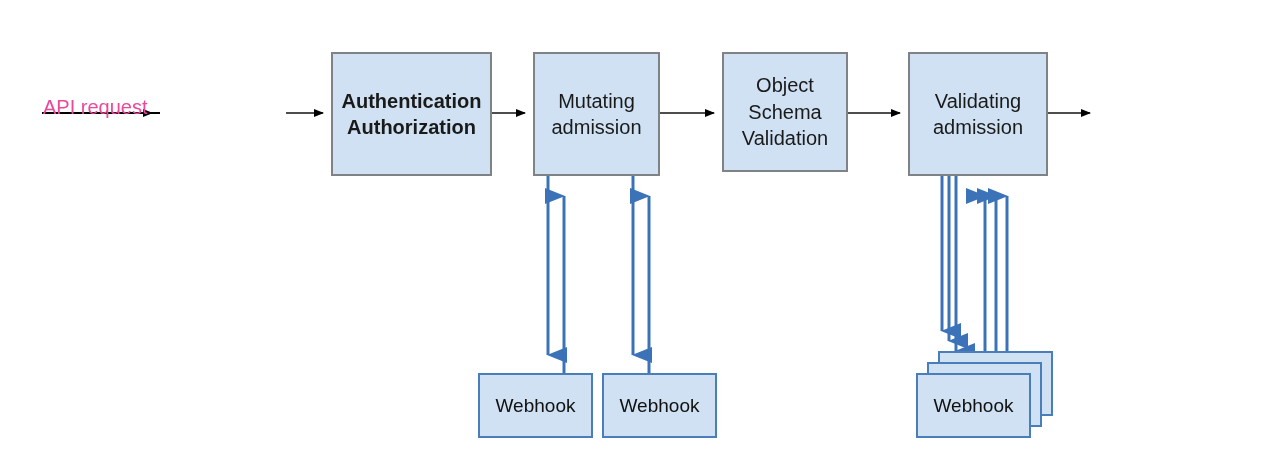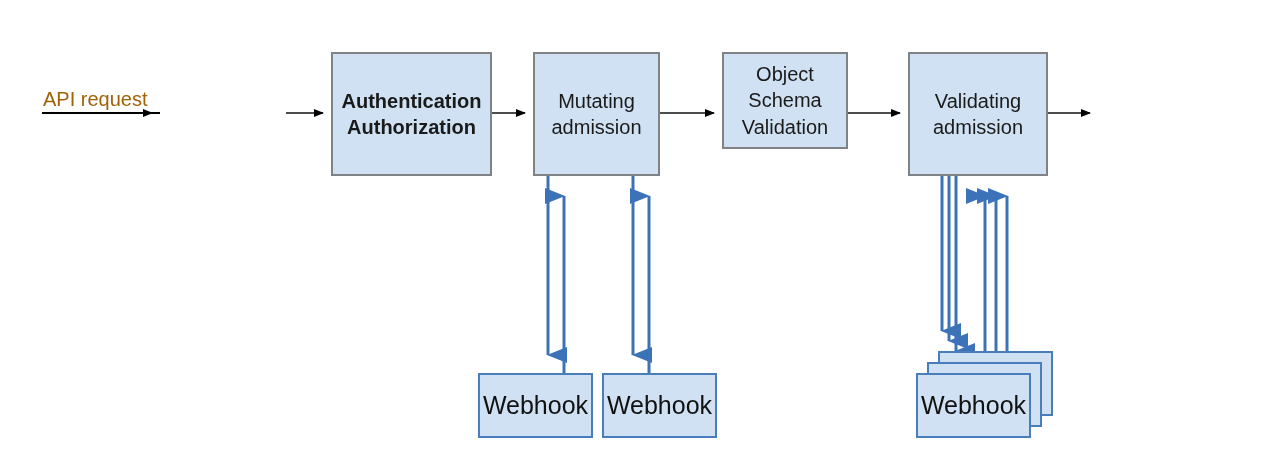--- a/index.html
+++ b/index.html
@@ -44,35 +44,36 @@
   .webhook-box {
     position: absolute;
     box-sizing: border-box;
     background: #cfe1f2;
     border: 2px solid #4a7ebb;
     display: flex;
     align-items: center;
     justify-content: center;
     text-align: center;
     color: #111111;
-    font-size: 25px;
+    font-size: 19px;
     font-family: "Liberation Sans", sans-serif;
   }
   .webhook-stack-back {
     position: absolute;
     box-sizing: border-box;
     background: #cfe1f2;
     border: 2px solid #4a7ebb;
   }
   .request-label {
     position: absolute;
-    color: #a16207;
+    color: #ec4899;
     font-size: 20px;
     font-family: "Liberation Sans", sans-serif;
     white-space: nowrap;
+    margin-top: 8px;
   }
 </style>
 </head>
 <body>
 
 <div id="canvas">
 
   <svg id="svg-layer" viewBox="0 0 1278 476" xmlns="http://www.w3.org/2000/svg">
     <defs>
       <marker id="arrowBlack" markerWidth="10" markerHeight="10" refX="9" refY="4" orient="auto" markerUnits="userSpaceOnUse">
@@ -114,21 +115,21 @@
 
   <div class="request-label" style="left:43px; top:88px;">API request</div>
 
 
   <div class="stage-box" style="left:331px; top:52px; width:161px; height:124px;font-weight:bold;">Authentication
 Authorization</div>
 
   <div class="stage-box" style="left:533px; top:52px; width:127px; height:124px;">Mutating
 admission</div>
 
-  <div class="stage-box" style="left:722px; top:52px; width:126px; height:97px;">Object
+  <div class="stage-box" style="left:722px; top:52px; width:126px; height:120px;">Object
 Schema
 Validation</div>
 
   <div class="stage-box" style="left:908px; top:52px; width:140px; height:124px;">Validating
 admission</div>
 
 
   <div class="webhook-stack-back" style="left:938px; top:351px; width:115px; height:65px;"></div>
 
   <div class="webhook-stack-back" style="left:927px; top:362px; width:115px; height:65px;"></div>

